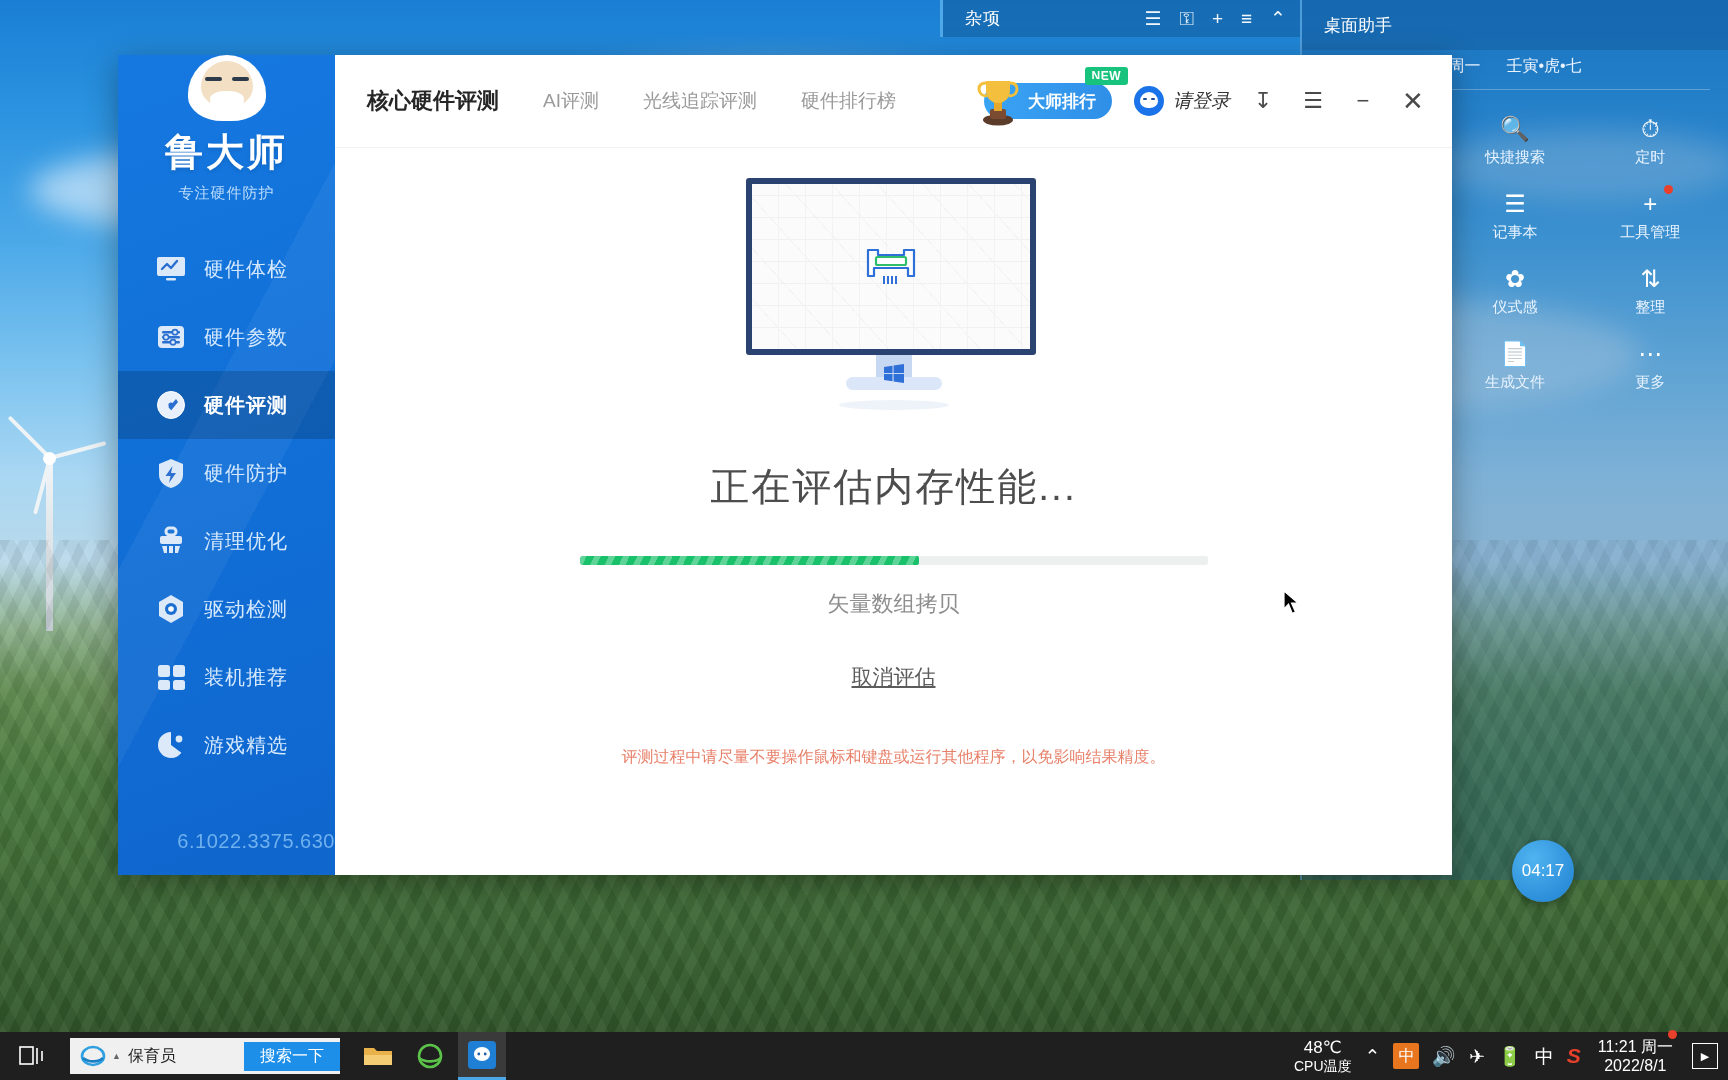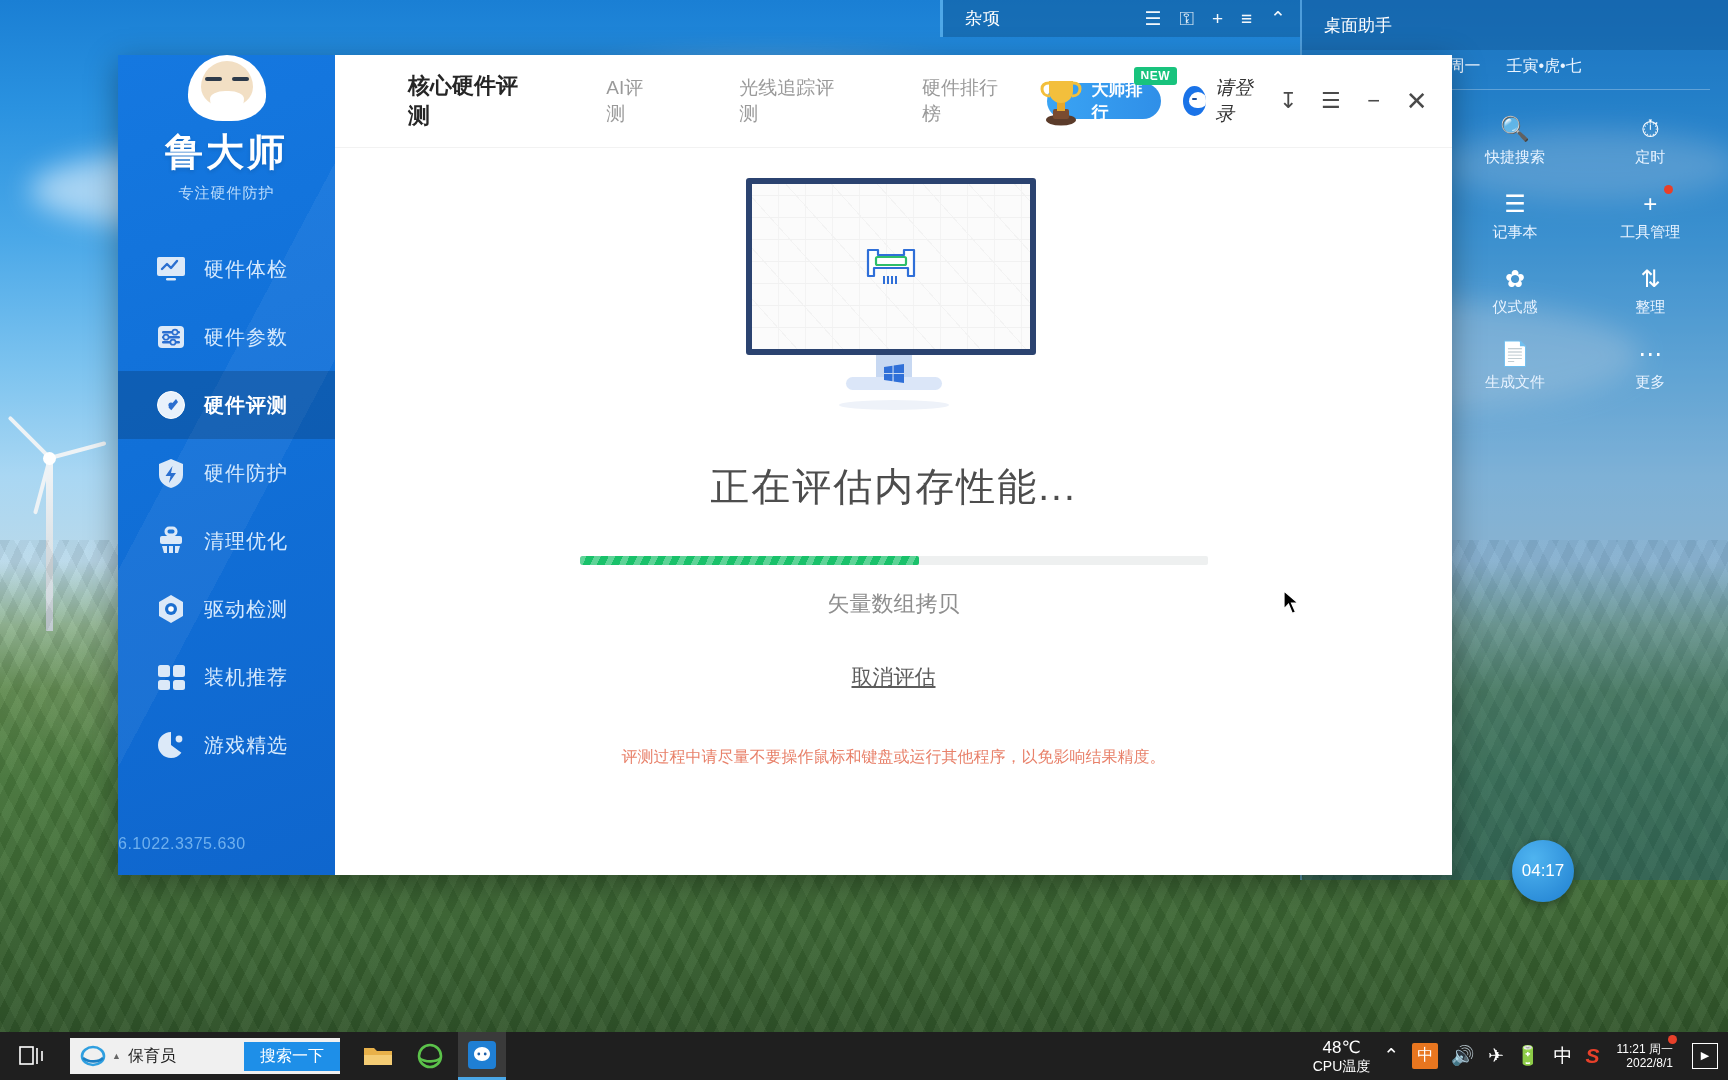--- a/index.html
+++ b/index.html
@@ -121,31 +121,31 @@
 
   .nav{position:relative;margin-top:32px;}
   .nav-item{
     height:68px;display:flex;align-items:center;padding-left:36px;cursor:default;position:relative;
   }
   .nav-item .ic{width:34px;height:34px;flex:0 0 34px;margin-right:16px;position:relative;}
   .nav-item .lb{color:#d5e9fd;font-size:20px;letter-spacing:1px;}
   .nav-item.active{background:rgba(0,0,0,.17);}
   .nav-item.active .lb{color:#fff;font-weight:bold;}
   .sb-version{
-    position:absolute;bottom:22px;left:0;right:0;text-align:left;
-    color:#6fb0ee;font-size:16px;letter-spacing:.5px;
+    position:absolute;bottom:22px;left:0;right:0;text-align:right;
+    color:#6fb0ee;font-size:20px;letter-spacing:.5px;
   }
 
   
   .ic svg{display:block;width:34px;height:34px;}
 
   
   #main{flex:1;display:flex;flex-direction:column;background:#fff;position:relative;}
   #topbar{height:93px;display:flex;align-items:center;padding:0 22px 0 32px;border-bottom:1px solid #f2f2f2;}
-  .tab{font-size:19px;color:#9a9a9a;margin-right:44px;cursor:default;margin-left:41px;}
+  .tab{font-size:19px;color:#9a9a9a;margin-right:44px;cursor:default;}
   .tab.active{color:#262626;font-weight:bold;font-size:22px;}
   .topbar-right{margin-left:auto;display:flex;align-items:center;gap:16px;}
 
   .rank-badge{position:relative;display:flex;align-items:center;height:36px;padding-left:44px;padding-right:16px;
     background:linear-gradient(90deg,#3aa4f4,#2f8fe8);border-radius:18px;color:#fff;font-size:17px;font-weight:bold;}
   .rank-badge .trophy{position:absolute;left:-12px;top:-10px;width:52px;height:54px;}
   .rank-badge .new{
     position:absolute;right:-16px;top:-16px;background:#18c37d;color:#fff;font-size:12px;font-weight:bold;
     padding:2px 7px;border-radius:3px;letter-spacing:.5px;}
   .rank-badge .new::after{content:"";position:absolute;left:6px;bottom:-6px;border:6px solid transparent;border-top-color:#18c37d;}
@@ -217,21 +217,21 @@
   .tb-ic{width:48px;height:48px;display:flex;align-items:center;justify-content:center;position:relative;}
   .tb-ic.active{background:rgba(255,255,255,.12);border-bottom:3px solid #4aa8e8;}
 
   .tray{margin-left:auto;display:flex;align-items:center;gap:13px;padding-right:10px;color:#fff;}
   .cpu-temp{text-align:center;line-height:1.15;font-size:17px;}
   .cpu-temp .lbl{font-size:14px;}
   .tray .ti{font-size:19px;line-height:1;}
   .ime{background:#e8761f;color:#fff;font-size:16px;width:26px;height:26px;
     display:flex;align-items:center;justify-content:center;border-radius:2px;}
   .sogou{color:#e8402a;font-weight:bold;font-size:21px;font-style:italic;}
-  .clock{text-align:right;line-height:1.2;font-size:12px;padding-left:4px;}
+  .clock{text-align:center;line-height:1.2;font-size:16px;padding-left:4px;}
   .show-desktop{width:26px;height:26px;border:1.5px solid #fff;display:flex;align-items:center;justify-content:center;
     font-size:11px;margin-left:6px;}
   .tray .reddot{position:relative;}
   .tray .reddot::after{content:"";position:absolute;right:-4px;top:-7px;width:9px;height:9px;border-radius:50%;background:#e8402a;}
 </style>
 </head>
 <body>
 
 <div id="desktop">
   <div class="cloud c1"></div>

